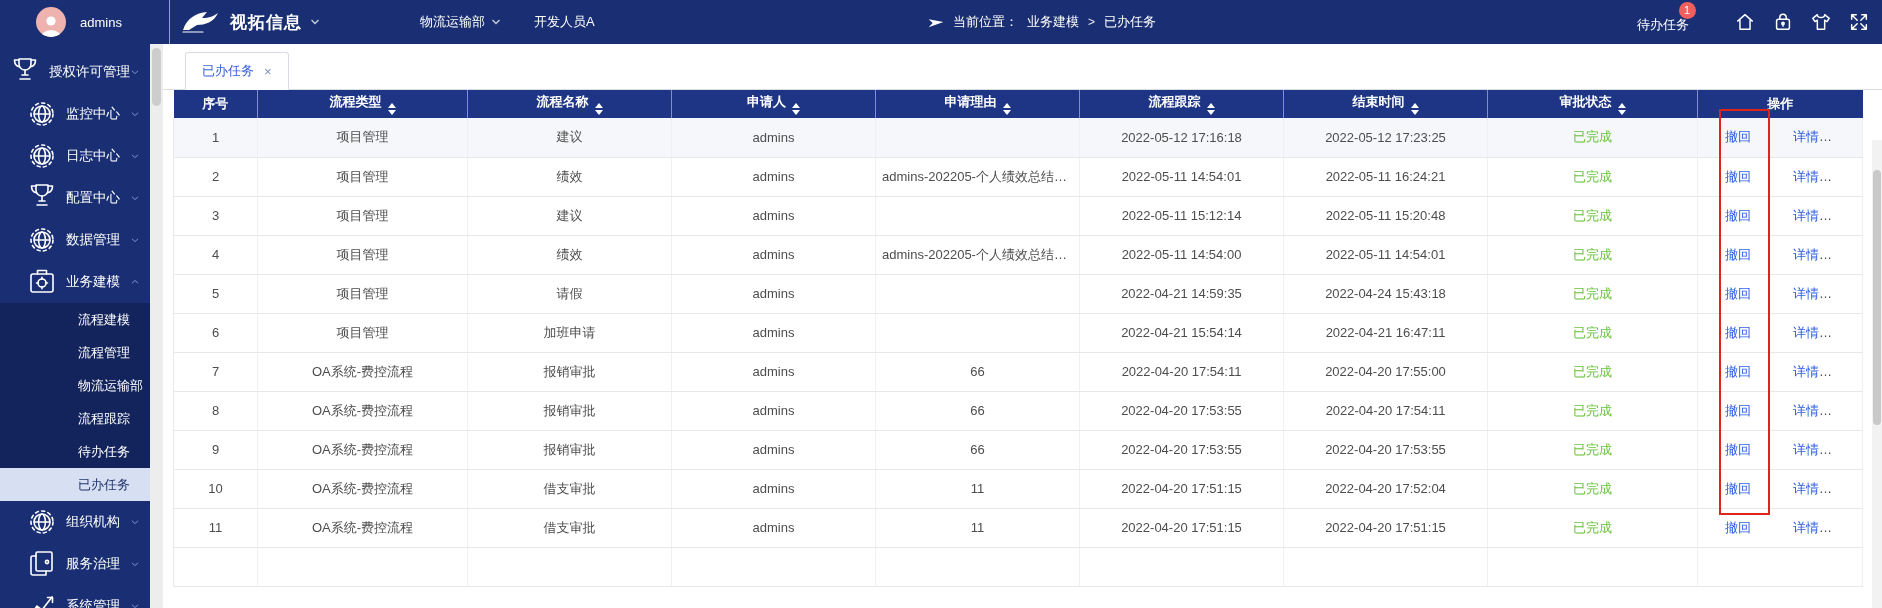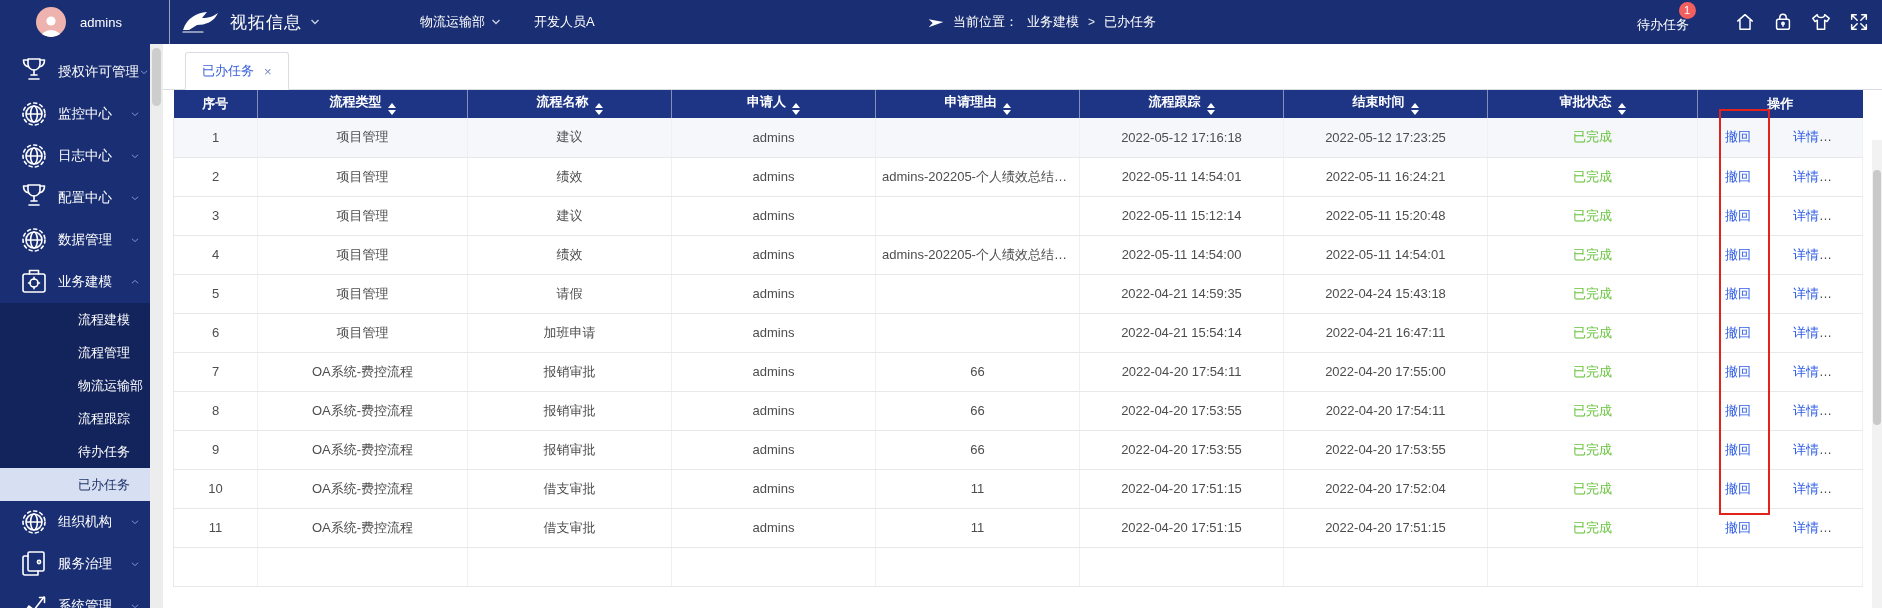--- a/index.html
+++ b/index.html
@@ -8,38 +8,38 @@
 
   
   .topbar { position:relative; height:44px; background:#1a2f73; color:#fff; z-index:5; }
   .tb-user { position:absolute; left:0; top:0; width:168px; height:44px;
     display:flex; align-items:center; gap:14px; padding-left:36px; }
   .avatar { width:30px; height:30px; border-radius:50%; background:#eeb3ae;
     display:flex; align-items:flex-end; justify-content:center; overflow:hidden; }
   .tb-username { font-size:13px; }
   .tb-divider { position:absolute; left:169px; top:0; width:1px; height:44px; background:rgba(255,255,255,.55); }
   .tb-brand { position:absolute; left:180px; top:0; height:44px; display:flex; align-items:center; gap:8px; }
-  .brand-text { font-size:17px; font-weight:normal; letter-spacing:1px; }
+  .brand-text { font-size:17px; font-weight:bold; letter-spacing:1px; }
   .tb-dept { position:absolute; left:420px; top:0; height:44px; display:flex; align-items:center; gap:6px; font-size:13px; }
   .tb-role { position:absolute; left:534px; top:0; height:44px; display:flex; align-items:center; font-size:13px; }
   .tb-crumbs { position:absolute; left:928px; top:0; height:44px; display:flex; align-items:center; gap:9px; font-size:13px; }
   .crumb-sep { font-size:12px; opacity:.9; }
   .tb-todo { position:absolute; left:1628px; top:2px; width:70px; text-align:center; font-size:13px; cursor:pointer; }
   .todo-badge { position:relative; left:24px; display:block; width:17px; height:17px; margin:0 auto -3px auto;
     background:#f1605f; border-radius:50%; font-size:11px; line-height:17px; color:#fff; }
   .tb-icons { position:absolute; right:12px; top:0; height:44px; display:flex; align-items:center; gap:16px; }
   .tb-icons .icn { width:22px; height:22px; cursor:pointer; display:block; }
   svg.white-line { stroke:#fff; fill:none; stroke-width:1.6; stroke-linecap:round; stroke-linejoin:round; }
 
   
   .main { display:flex; height:564px; }
 
   
   .sidebar { width:150px; background:#1a2f73; color:#fff; padding-top:7px; flex:none; }
-  .side-item { height:42px; display:flex; align-items:center; padding:0 10px 0 16px; cursor:pointer; position:relative; }
+  .side-item { height:42px; display:flex; align-items:center; padding:0 10px 0 24px; cursor:pointer; position:relative;justify-content:flex-end; }
   .side-item .micon { width:36px; height:36px; flex:none; }
   .side-item .lbl { font-size:13.5px; margin-left:6px; flex:1; white-space:nowrap; }
   .chev { width:10px; height:10px; flex:none; opacity:.75; }
   .submenu { background:#13235c; }
   .sub-item { height:33px; line-height:33px; padding-left:78px; font-size:13px; cursor:pointer; white-space:nowrap; }
   .sub-item.selected { background:#d7e0f2; color:#22356e; }
   .side-scroll { width:13px; background:#ededed; position:relative; flex:none; }
   .side-scroll .thumb { position:absolute; top:4px; left:2px; width:9px; height:58px; background:#cdcdcd; border-radius:5px; }
 
   

